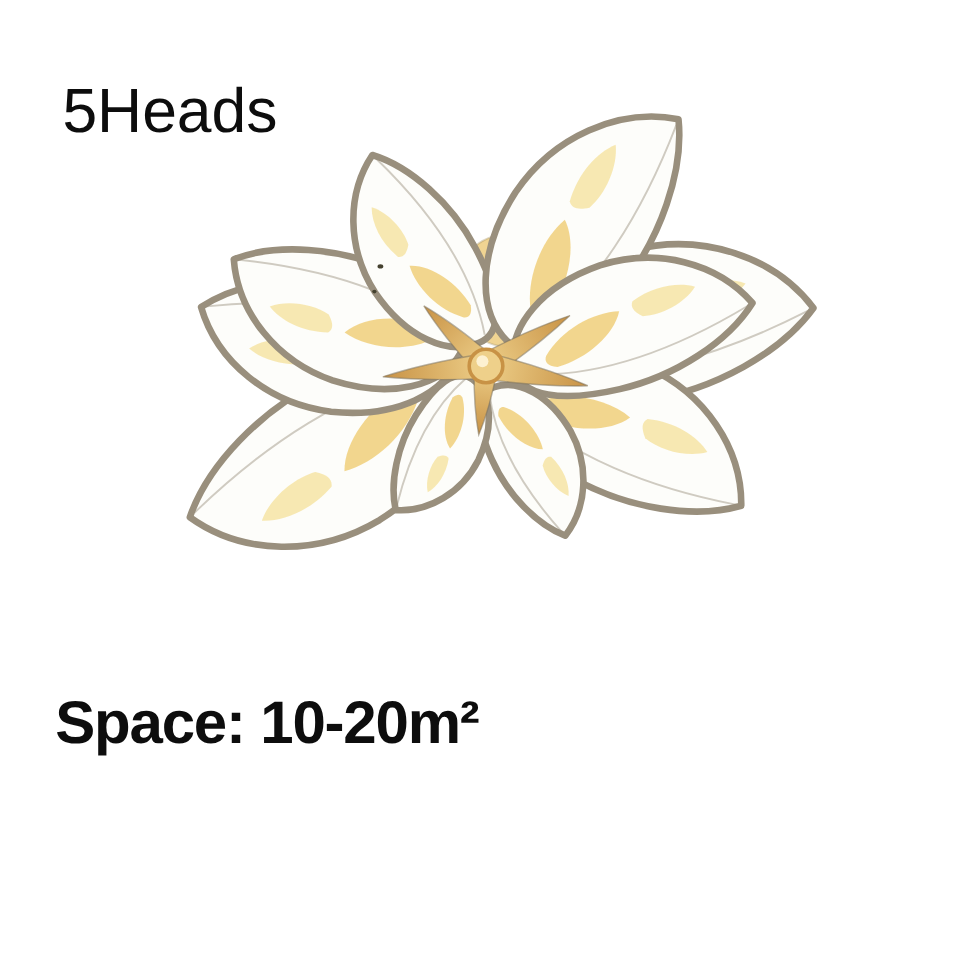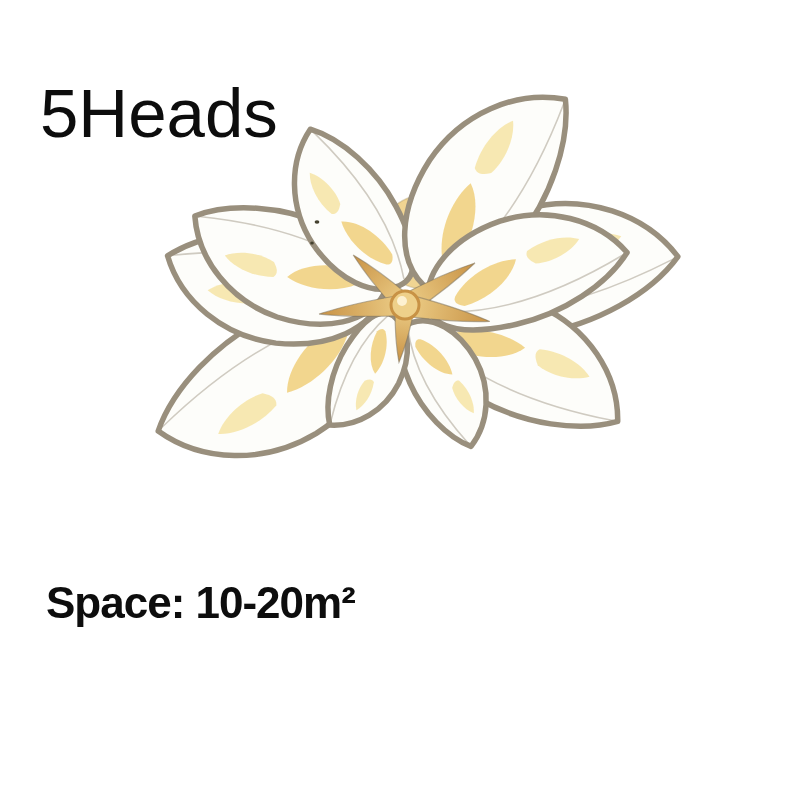--- a/index.html
+++ b/index.html
@@ -1,27 +1,27 @@
 <!DOCTYPE html>
 <html style="--petal-outline: #998f7d; --petal-fill: #fdfdfa; --accent-gold: #f1d488; --accent-gold-light: #f7e7ae; --hub-gold: #c89245; --hub-gold-light: #eed08a; --canopy-gold: #f0d492; --text-color: #0d0d0d; --background: #ffffff;"><head>
 <meta charset="utf-8">
 <style>
   html,body{margin:0;padding:0;width:800px;height:800px;background:#ffffff;overflow:hidden;}
   body{font-family:"Liberation Sans", sans-serif;position:relative;}
   .title{
-    position:absolute;left:40px;top:30px;
-    font-size:69px;font-weight:400;letter-spacing:0px;
+    position:absolute;left:52px;top:30px;
+    font-size:52px;font-weight:400;letter-spacing:0px;
     color:var(--text-color,#0d0d0d);line-height:1.1;white-space:pre;
   }
   .lamp-figure{position:absolute;left:0;top:0;width:800px;height:800px;margin:0;}
   .lamp-figure svg{display:block;width:800px;height:800px;}
   .specs{
     position:absolute;left:46px;top:576px;width:750px;
     color:var(--text-color,#0d0d0d);
-    font-size:44px;font-weight:700;line-height:53px;letter-spacing:-1px;
+    font-size:50px;font-weight:700;line-height:53px;letter-spacing:-1px;
   }
   .specs p{margin:0;white-space:pre;}
   .petal{
     fill:var(--petal-fill,#fdfdfa);
     stroke:var(--petal-outline,#998f7d);
     stroke-width:5.5;stroke-linejoin:round;
     vector-effect:non-scaling-stroke;
   }
   .seam{
     fill:none;stroke:var(--petal-outline,#998f7d);stroke-width:1.6;

